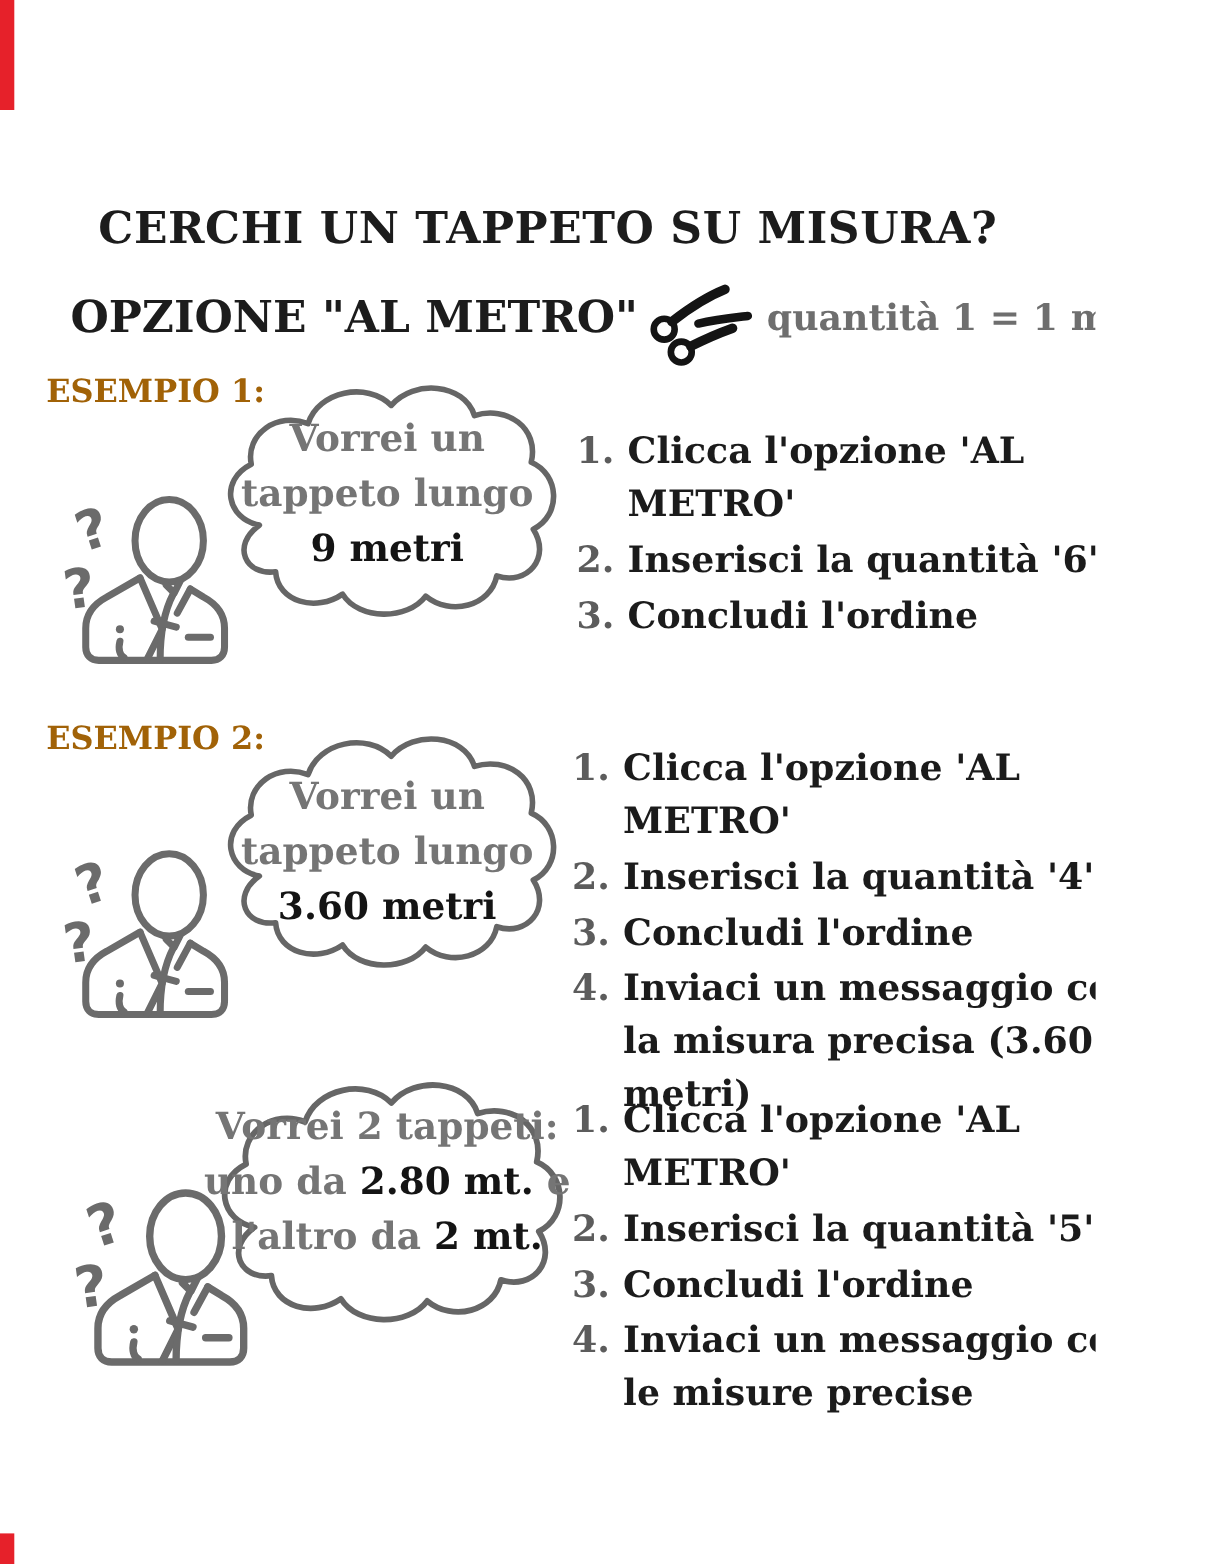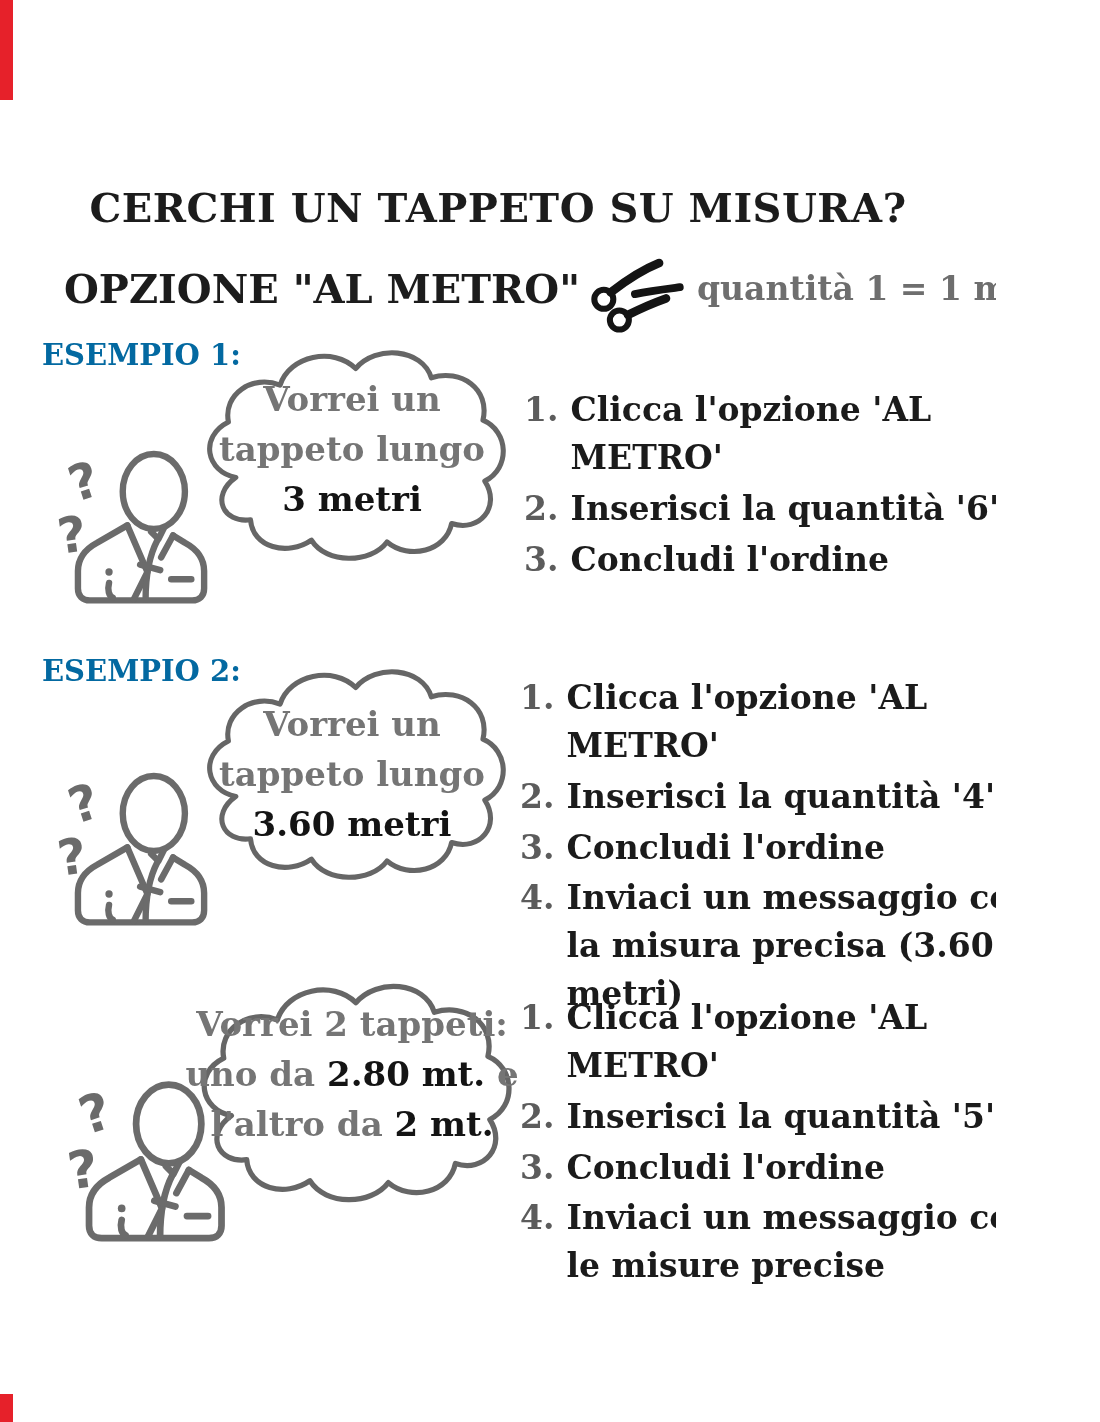--- a/index.html
+++ b/index.html
@@ -24,21 +24,21 @@
   .subrow{
     position:absolute;top:240px;left:64px;
     display:flex;align-items:center;gap:10px;
   }
   .option{font-size:40px;color:#1c1c1c;white-space:nowrap;}
   .scissors{width:95px;height:82px;flex:0 0 auto;margin-top:14px;}
   .note{font-size:33px;color:#6e6e6e;white-space:nowrap;margin-left:2px;}
 
   .ex{position:absolute;left:0;width:1100px;height:310px;}
   .ex0{top:330px;} .ex1{top:648px;} .ex2{top:968px;}
-  .ex-label{position:absolute;left:42px;font-size:29px;color:#0369a1;white-space:nowrap;}
+  .ex-label{position:absolute;left:42px;font-size:29px;color:#a16207;white-space:nowrap;}
   .ex0 .ex-label{top:8px;} .ex1 .ex-label{top:6px;} .ex2 .ex-label{top:18px;}
 
   .cloud-wrap{position:absolute;}
   .ex0 .cloud-wrap{left:186px;top:5px;width:332px;height:270px;}
   .ex1 .cloud-wrap{left:186px;top:6px;width:332px;height:270px;}
   .ex2 .cloud-wrap{left:178px;top:6px;width:348px;height:268px;}
   .cloud-svg{position:absolute;left:0;top:0;width:100%;height:100%;}
   .bubble-text{
     position:absolute;left:0;top:0;width:100%;
     text-align:center;font-size:34px;line-height:1.47;color:#757575;
@@ -113,21 +113,21 @@
 
   <section class="ex ex0">
     <div class="ex-label">ESEMPIO 1:</div>
     <div class="cloud-wrap">
       <svg class="cloud-svg" viewBox="0 0 360 280">
           <use href="#cloud-path" fill="#ffffff" stroke="#666666" stroke-width="5.5" stroke-linejoin="round"></use>
         </svg>
       <div class="bubble-text">
           <div class="bl"><span class="seg">Vorrei un</span></div>
           <div class="bl"><span class="seg">tappeto lungo</span></div>
-          <div class="bl"><span class="seg em">3 metri</span></div>
+          <div class="bl"><span class="seg em">9 metri</span></div>
         </div>
     </div>
     <svg class="person" viewBox="0 0 175 175">
         <use href="#person-glyph"></use>
       </svg>
     <ol class="steps">
         <li>
           <span class="num">1.</span>
           <span class="txt">Clicca l'opzione 'AL METRO'</span>
         </li>

